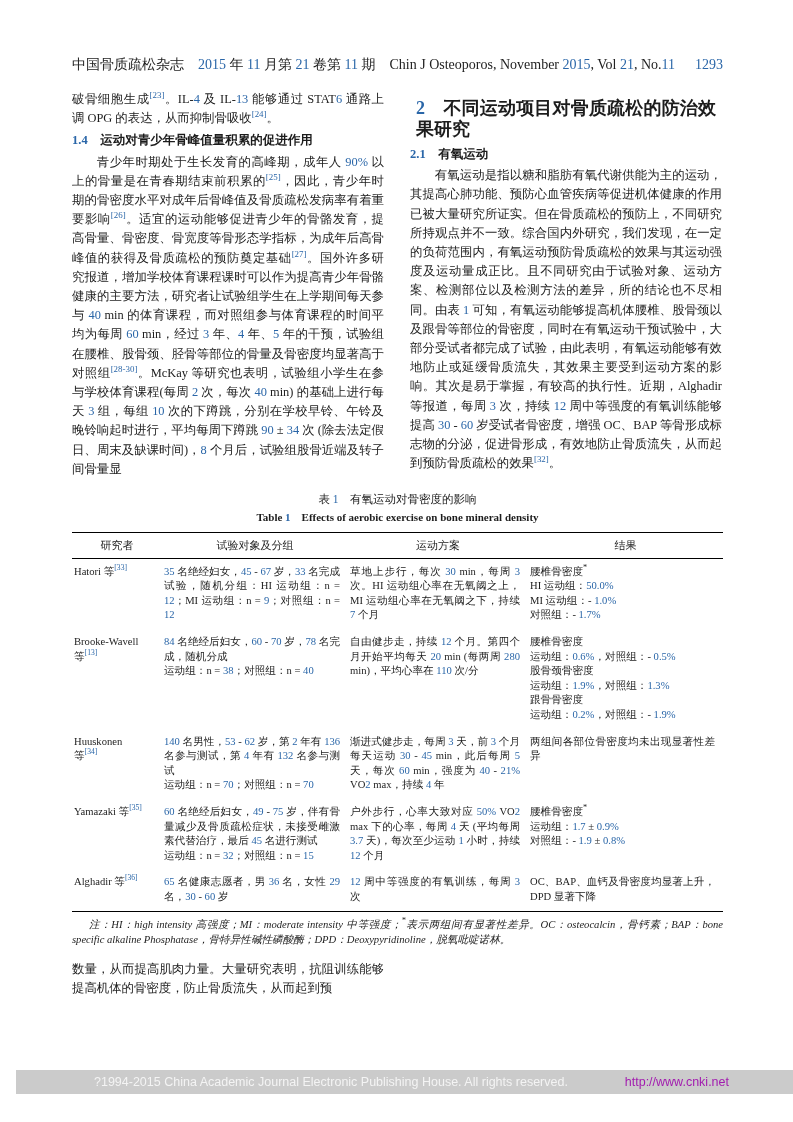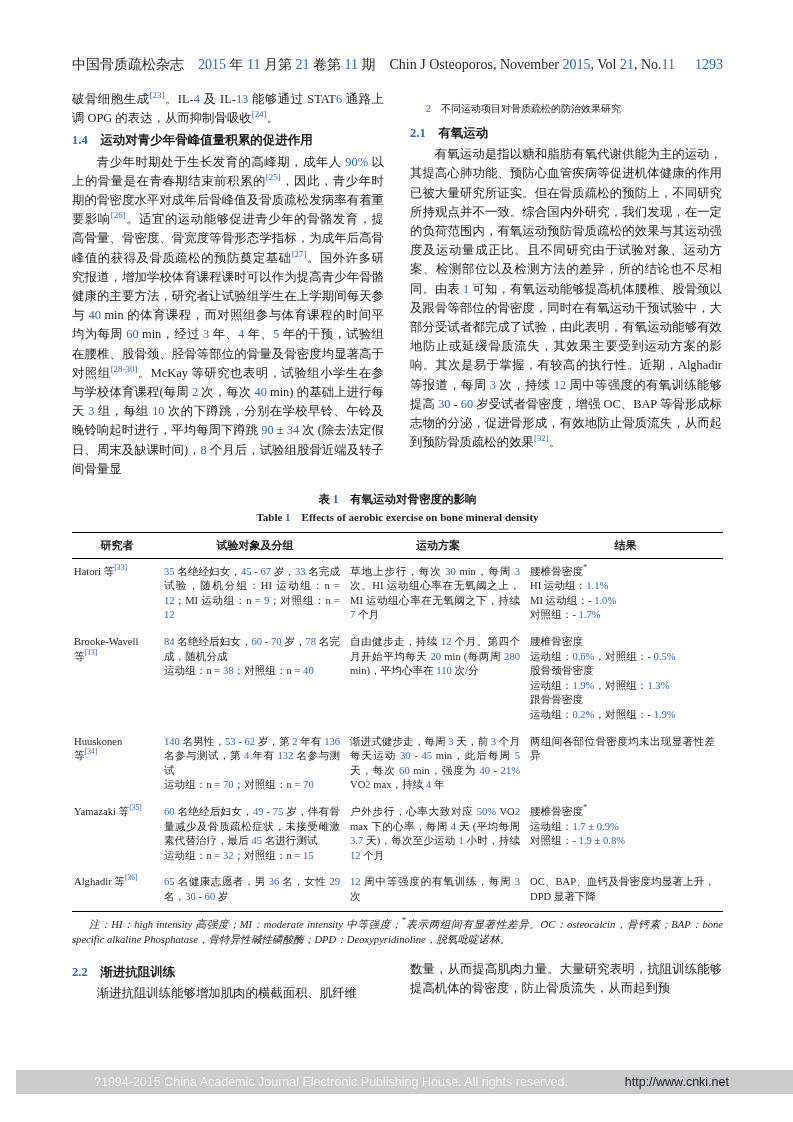--- a/index.html
+++ b/index.html
@@ -12,51 +12,51 @@
   .header {
     position:absolute; top:56px; left:72px; width:651px;
     display:flex; justify-content:space-between; align-items:baseline;
     font-size:14px; color:#222;
   }
   .content { position:absolute; top:90px; left:72px; width:651px; }
   .cols { display:flex; gap:26px; }
   .col { width:312px; font-size:12.4px; line-height:19.2px; text-align:justify; }
   p.indent { text-indent:2em; }
   .sec3 { font-size:12.5px; font-weight:bold; margin:3px 0 2px; }
-  .sec1 { font-size:10px; font-weight:normal; line-height:21px; margin:8px 16px 5px; }
+  .sec1 { font-size:18px; font-weight:bold; line-height:21px; margin:8px 6px 5px; }
   .num { color:var(--blue); }
   sup.ref { color:var(--blue); font-size:0.72em; line-height:0; vertical-align:super; }
   sup.star { font-size:0.78em; line-height:0; vertical-align:super; }
   .tablewrap { margin-top:13px; }
-  .cap-zh { text-align:center; font-weight:bold; font-size:11.5px; margin-bottom:3px; }
+  .cap-zh { text-align:center; font-weight:normal; font-size:11.5px; margin-bottom:3px; }
   .cap-en { text-align:center; font-weight:bold; font-size:11px; margin-bottom:7px; }
   table.results {
     width:100%; border-collapse:collapse; table-layout:fixed;
     font-size:10.6px; line-height:14.6px;
     border-top:1.6px solid #000; border-bottom:1.6px solid #000;
   }
   table.results thead th {
-    border-bottom:0.9px solid #000; font-weight:bold; font-size:11px;
+    border-bottom:0.9px solid #000; font-weight:normal; font-size:11px;
     text-align:center; padding:5px 2px;
   }
   table.results td {
     vertical-align:top; text-align:justify; white-space:pre-line;
     padding:6px 8px 6px 2px;
   }
   .note { font-size:10.6px; line-height:15.2px; margin-top:5px; text-align:justify; text-indent:1.6em; color:#1c1c1c;font-style:italic; }
   .bottom { display:flex; gap:26px; margin-top:13px; }
   .bcol { width:312px; font-size:12.4px; line-height:19.2px; text-align:justify; }
   .footer {
     position:absolute; left:16px; top:1070px; width:793px; height:24px;
     background:var(--footer-bg); color:#f4f4f4;
     display:flex; align-items:center; justify-content:space-between;
     padding:0 80px 0 78px; font-size:12.5px;
     font-family:"Liberation Sans","DejaVu Sans",sans-serif;
   }
-  .footer a { color:#0f172a; text-decoration:none; }
+  .footer a { color:#a21caf; text-decoration:none; }
 </style>
 </head>
 <body>
 
 <div class="page">
 
   <div class="header">
     <span>中国骨质疏松杂志　<span class="num">2015</span> 年 <span class="num">11</span> 月第 <span class="num">21</span> 卷第 <span class="num">11</span> 期　Chin J Osteoporos, November <span class="num">2015</span>, Vol <span class="num">21</span>, No.<span class="num">11</span></span>
     <span><span class="num">1293</span></span>
   </div>
@@ -93,21 +93,21 @@
             <th>运动方案</th>
             <th>结果</th>
           </tr>
         </thead>
         <tbody>
           <tr>
             <td>Hatori 等<sup class="ref">[<span class="num">33</span>]</sup></td>
             <td><span class="num">35</span> 名绝经妇女，<span class="num">45</span> - <span class="num">67</span> 岁，<span class="num">33</span> 名完成试验，随机分组：HI 运动组：n = <span class="num">12</span>；MI 运动组：n = <span class="num">9</span>；对照组：n = <span class="num">12</span></td>
             <td>草地上步行，每次 <span class="num">30</span> min，每周 <span class="num">3</span> 次。HI 运动组心率在无氧阈之上，MI 运动组心率在无氧阈之下，持续 <span class="num">7</span> 个月</td>
             <td>腰椎骨密度<sup class="star">*</sup>
-HI 运动组：<span class="num">1.1%</span>
+HI 运动组：<span class="num">50.0%</span>
 MI 运动组：- <span class="num">1.0%</span>
 对照组：- <span class="num">1.7%</span></td>
           </tr>
           <tr>
             <td>Brooke-Wavell
 等<sup class="ref">[<span class="num">13</span>]</sup></td>
             <td><span class="num">84</span> 名绝经后妇女，<span class="num">60</span> - <span class="num">70</span> 岁，<span class="num">78</span> 名完成，随机分成
 运动组：n = <span class="num">38</span>；对照组：n = <span class="num">40</span></td>
             <td>自由健步走，持续 <span class="num">12</span> 个月。第四个月开始平均每天 <span class="num">20</span> min (每两周 <span class="num">280</span> min)，平均心率在 <span class="num">110</span> 次/分</td>
             <td>腰椎骨密度
@@ -140,24 +140,20 @@
             <td><span class="num">12</span> 周中等强度的有氧训练，每周 <span class="num">3</span> 次</td>
             <td>OC、BAP、血钙及骨密度均显著上升，DPD 显著下降</td>
           </tr>
         </tbody>
       </table>
       <div class="note">注：HI：high intensity 高强度；MI：moderate intensity 中等强度；<sup class="star">*</sup>表示两组间有显著性差异。OC：osteocalcin，骨钙素；BAP：bone specific alkaline Phosphatase，骨特异性碱性磷酸酶；DPD：Deoxypyridinoline，脱氧吡啶诺林。</div>
     </div>
 
     <div class="bottom">
       <div class="bcol">
-        <h3 class="sec3"><span class="num">2.2</span>　渐进抗阻训练</h3>
-        <p class="indent">渐进抗阻训练能够增加肌肉的横截面积、肌纤维</p>
-      </div>
-      <div class="bcol">
         <p>数量，从而提高肌肉力量。大量研究表明，抗阻训练能够提高机体的骨密度，防止骨质流失，从而起到预</p>
       </div>
     </div>
 
   </div>
 
   <div class="footer">
     <span>?1994-2015 China Academic Journal Electronic Publishing House. All rights reserved.</span>
     <a href="#">http://www.cnki.net</a>
   </div>

